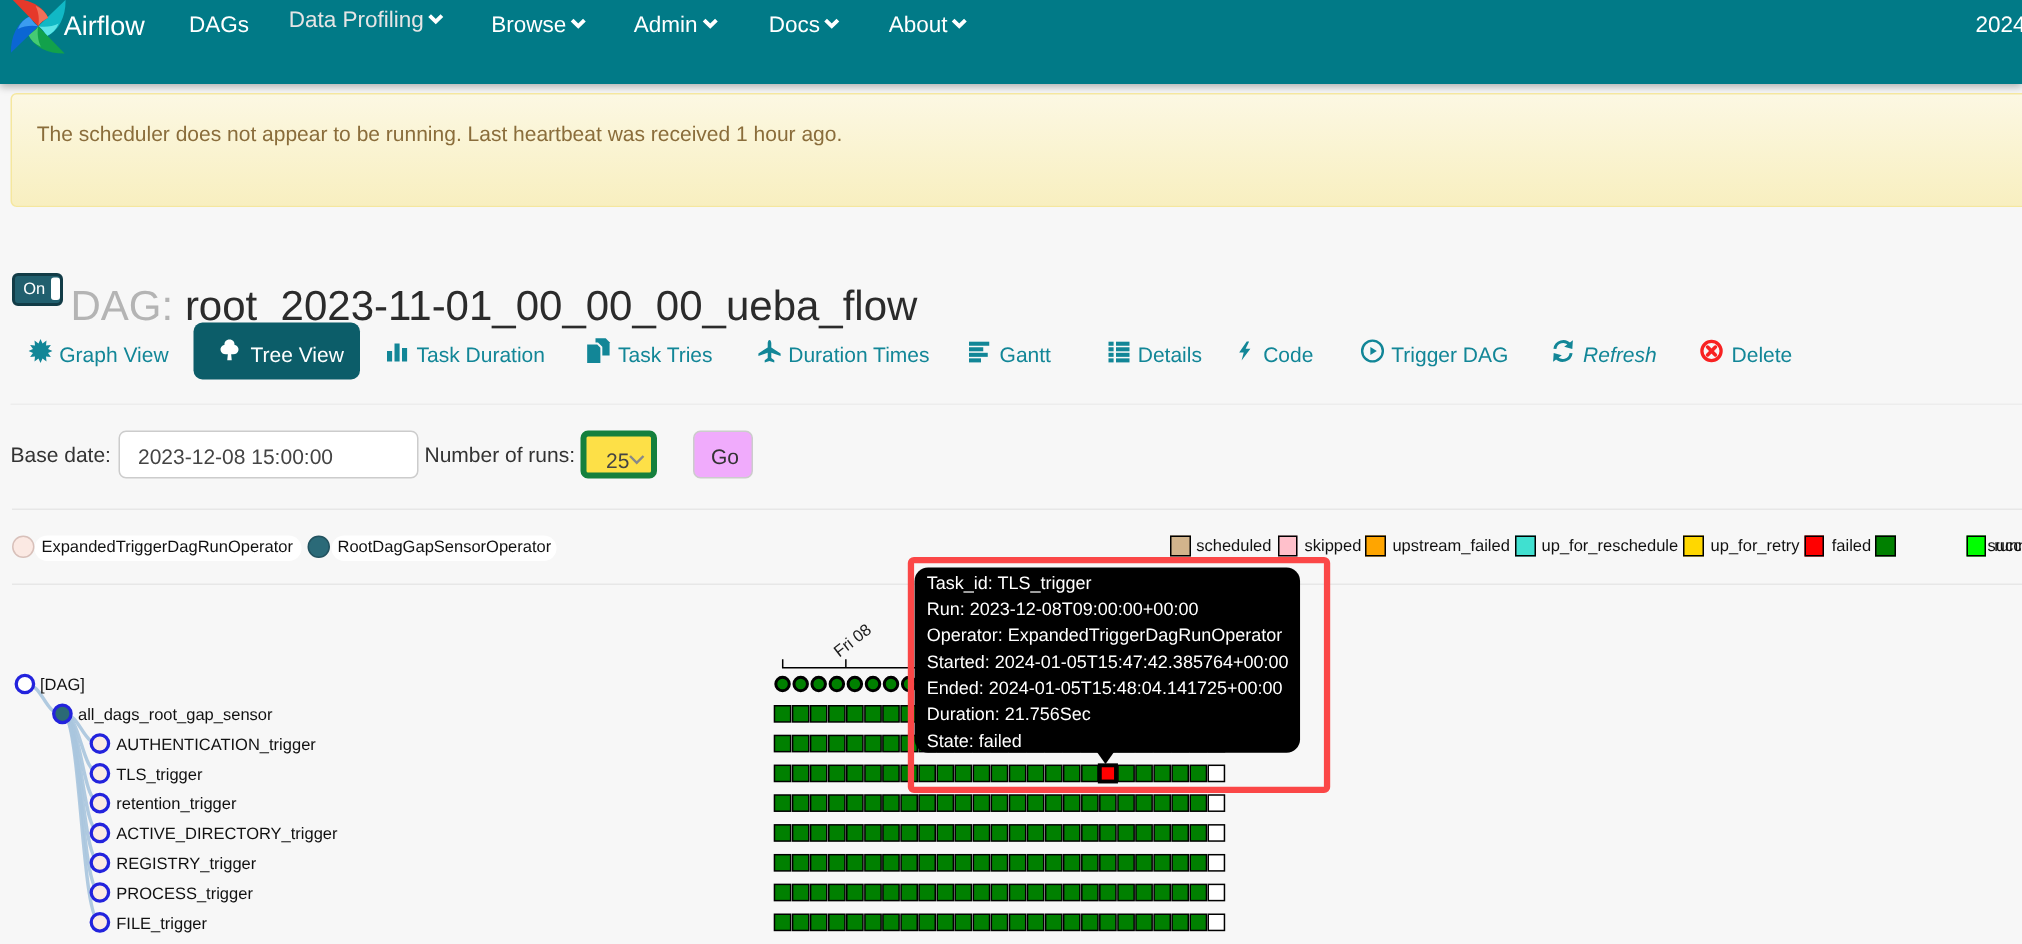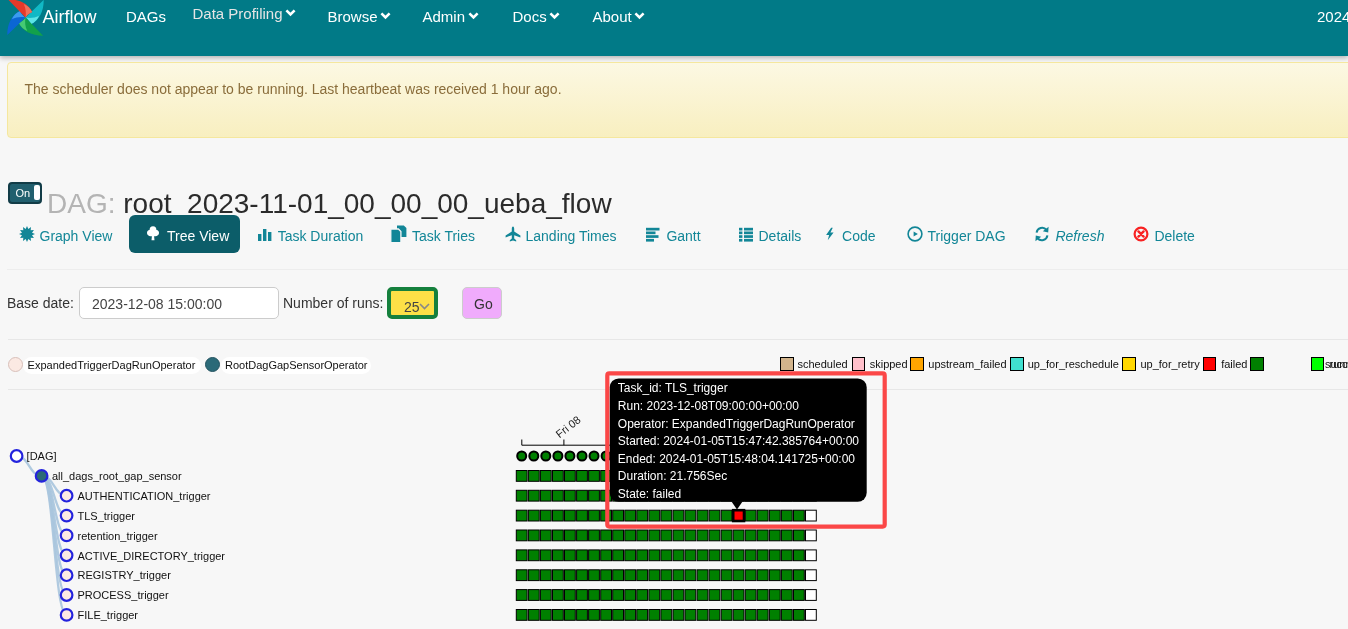--- a/index.html
+++ b/index.html
@@ -81,21 +81,21 @@
       <svg width="17" height="18" viewBox="0 0 17 18" style="">
         <path d="M7,0.5 L13.8,0.5 L16.4,3.1 L16.4,12 L7,12 Z" fill="#128697"></path>
         <path d="M0.8,4 L8.4,4 L10.9,6.5 L10.9,17.6 L0.8,17.6 Z" fill="#128697" stroke="#f7f7f7" stroke-width="1.3"></path>
       </svg>
       <span style="position:relative;top:2px;">Task Tries</span>
     </div>
 <div style="position:absolute;left:504.5px;top:224px;height:20px;display:flex;align-items:center;gap:5px;color:#128697;font-size:14px;white-space:nowrap;">
       <svg width="16" height="16" viewBox="0 0 16 16" style="">
         <path d="M8,0.6 C8.8,0.6 9.2,1.8 9.2,3 L9.2,5.6 L15.4,9.6 L15.4,11.4 L9.2,9.2 L9.2,12.6 L11.2,14.2 L11.2,15.6 L8,14.6 L4.8,15.6 L4.8,14.2 L6.8,12.6 L6.8,9.2 L0.6,11.4 L0.6,9.6 L6.8,5.6 L6.8,3 C6.8,1.8 7.2,0.6 8,0.6 Z" fill="#128697"></path>
       </svg>
-      <span style="position:relative;top:2px;">Landing Times</span>
+      <span style="position:relative;top:2px;">Duration Times</span>
     </div>
 <div style="position:absolute;left:645.4px;top:224px;height:20px;display:flex;align-items:center;gap:5px;color:#128697;font-size:14px;white-space:nowrap;">
       <svg width="16" height="16" viewBox="0 0 16 16" style="">
         <g fill="#128697">
           <rect x="1" y="1.8" width="13.5" height="2.7"></rect>
           <rect x="1" y="5.5" width="9.5" height="2.7"></rect>
           <rect x="1" y="9.2" width="12.5" height="2.7"></rect>
           <rect x="1" y="12.9" width="8" height="2.7"></rect>
         </g>
       </svg>

